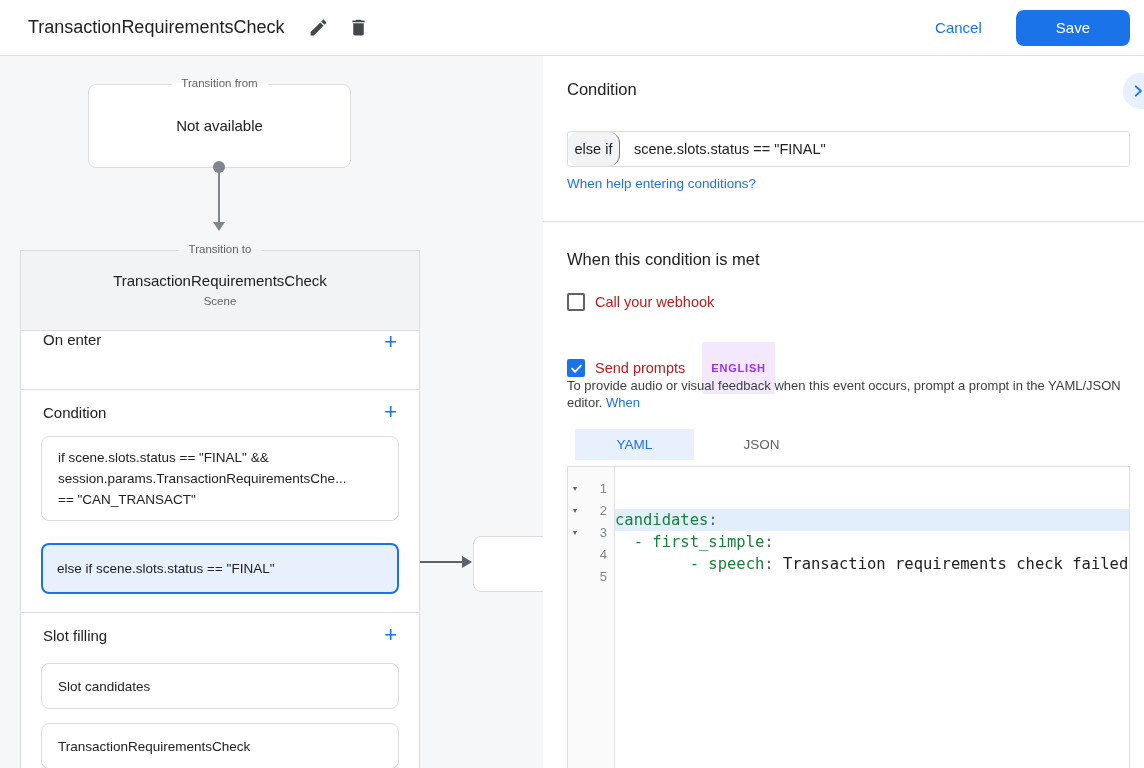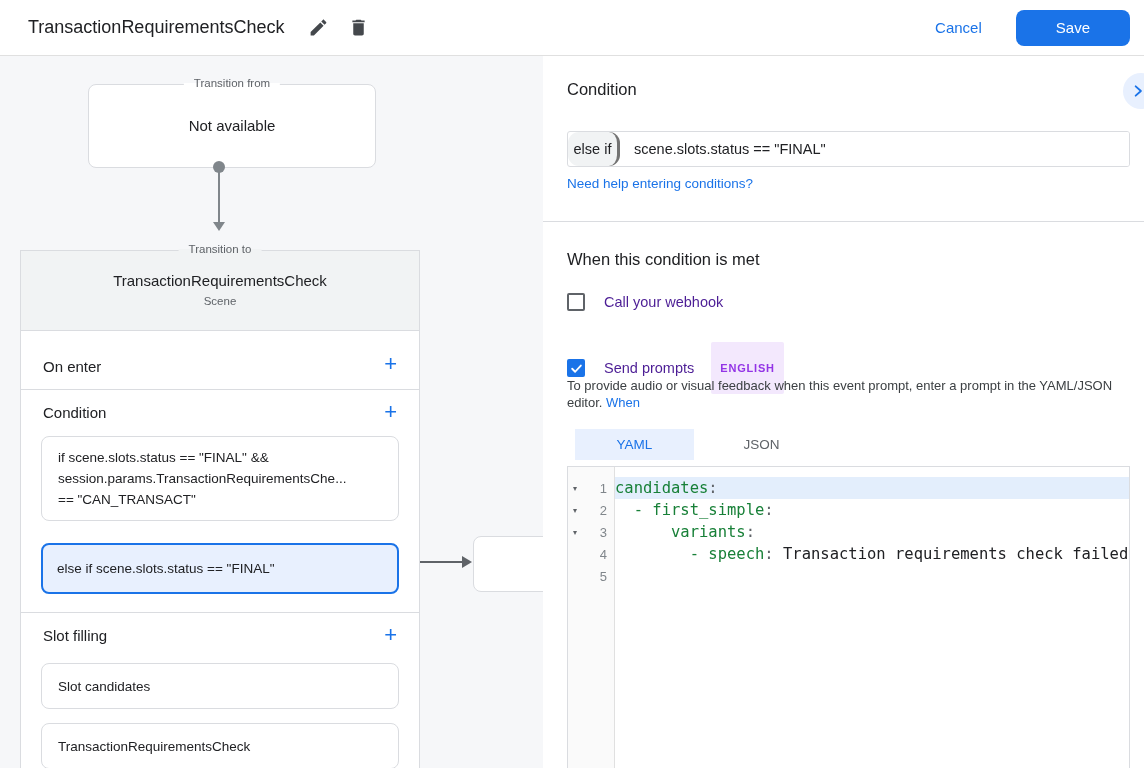--- a/index.html
+++ b/index.html
@@ -20,42 +20,42 @@
                 cursor:pointer; padding:8px 16px; font-family:inherit; }
   .save-btn { margin-left:18px; background:#1a73e8; color:#fff; border:none; border-radius:8px;
               font-size:15px; font-weight:500; padding:0 40px; height:36px; cursor:pointer; font-family:inherit; }
 
   
   .canvas { position:absolute; left:0; top:56px; width:543px; height:712px; background:#f6f7f9; z-index:1; }
 
   .flow-box { position:absolute; background:#fff; border:1px solid #dadce0; border-radius:8px; }
   .legend { position:absolute; top:-8px; left:50%; transform:translateX(-50%); font-size:11.5px;
             color:#5f6368; padding:0 10px; white-space:nowrap; }
-  .from-node { left:88px; top:28px; width:288px; height:84px; }
+  .from-node { left:88px; top:28px; width:263px; height:84px; }
   .from-node .legend { background:linear-gradient(#f6f7f9 50%, #ffffff 50%); }
   .from-content { text-align:center; margin-top:32px; font-size:15px; color:#202124; }
 
   .conn1-dot { position:absolute; left:213px; top:105px; width:12px; height:12px; border-radius:50%; background:#80868b; }
   .conn1-line { position:absolute; left:218px; top:114px; width:2px; height:54px; background:#80868b; }
   .conn1-arrow { position:absolute; left:213px; top:166px; width:0; height:0;
                  border-left:6px solid transparent; border-right:6px solid transparent; border-top:9px solid #80868b; }
 
   
   .scene-card { position:absolute; left:20px; top:194px; width:400px; height:530px;
                 background:#fff; border:1px solid #dadce0; }
   .scene-head { position:relative; height:80px; background:#f1f3f4; border-bottom:1px solid #dadce0; }
   .scene-head .legend { background:linear-gradient(#f6f7f9 50%, #f1f3f4 50%); }
   .scene-title { text-align:center; padding-top:21px; font-size:15px; color:#202124; }
   .scene-sub { text-align:center; padding-top:6px; font-size:11.5px; color:#5f6368; }
 
   .row-section { border-bottom:1px solid #dadce0; }
   .sec-head { display:flex; align-items:center; justify-content:space-between; height:44px; padding:0 22px; }
   .sec-label { font-size:15px; color:#202124; }
   .plus { color:#1a73e8; font-size:22px; font-weight:400; background:none; border:none; cursor:pointer; line-height:1; font-family:inherit; }
-  .onenter-row { height:59px; display:flex; align-items:flex-end; justify-content:space-between; padding:14px 22px;
+  .onenter-row { height:59px; display:flex; align-items:flex-start; justify-content:space-between; padding:0 22px;
                  border-bottom:1px solid #dadce0; }
 
   .cond-card { margin:2px 20px 0 20px; background:#fff; border:1px solid #dadce0; border-radius:8px;
                padding:10px 16px; font-size:13.5px; line-height:21px; color:#202124; cursor:pointer; }
   .cond-card.selected { margin-top:22px; background:#e8f0fe; border:2px solid #1a73e8;
                         padding:13px 14px; margin-bottom:18px; }
   .slot-card { margin:6px 20px 14px 20px; background:#fff; border:1px solid #dadce0; border-radius:8px;
                height:46px; display:flex; align-items:center; padding:0 16px; font-size:13.5px; cursor:pointer; }
 
   .conn2-dot { position:absolute; left:395px; top:500px; width:12px; height:12px; border-radius:50%; background:#5f6368; }
@@ -67,56 +67,56 @@
 
   
   .panel { position:absolute; left:543px; top:56px; width:601px; height:712px; background:#fff; z-index:5; }
   .panel-h { position:absolute; left:24px; top:24px; font-size:16.5px; font-weight:400; color:#202124; }
   .chev-btn { position:absolute; left:580px; top:17px; width:36px; height:36px; border-radius:50%;
               background:#e8f0fe; border:none; cursor:pointer; display:flex; align-items:center; padding-left:8px; }
   .chev-btn svg { stroke:#1a73e8; }
 
   .cond-input { position:absolute; left:24px; top:75px; width:563px; height:36px;
                 border:1px solid #dadce0; border-radius:3px; display:flex; align-items:stretch; overflow:hidden; }
-  .cond-prefix { width:52px; background:#f1f3f4; border-right:3px solid #737373; display:flex;
+  .cond-prefix { width:52px; background:#f1f3f4; border-right:1px solid #737373; display:flex;
                  align-items:center; justify-content:center; font-size:14.5px; color:#202124;border-radius:11px; }
   .cond-value { flex:1; border:none; outline:none; font-size:14.5px; color:#202124; padding:0 14px;
                 font-family:inherit; background:#fff; }
   .help-link { position:absolute; left:24px; top:120px; font-size:13.5px; color:#1a73e8;
                text-decoration:none; cursor:pointer; }
   .panel-divider { position:absolute; left:0; top:165px; width:601px; height:1px; background:#dadce0; }
 
   .when-h { position:absolute; left:24px; top:194px; font-size:16.5px; color:#202124; }
   .chk-row { position:absolute; left:24px; display:flex; align-items:center; }
   .chk-row-webhook { top:237px; }
   .chk-row-prompts { top:286px; }
   .chk { width:18px; height:18px; border:2px solid #5f6368; border-radius:2px; background:#fff; cursor:pointer; flex:none; }
   .chk.checked { background:#1a73e8; border-color:#1a73e8; display:flex; align-items:center; justify-content:center; }
-  .chk-label { margin-left:19px; font-size:14.5px; font-weight:500; color:#4c1d95; cursor:pointer; }
+  .chk-label { margin-left:10px; font-size:14.5px; font-weight:500; color:#b91c1c; cursor:pointer; }
   .lang-badge { margin-left:17px; background:#f3e8fd; color:#9334e6; font-size:11px; font-weight:700;
                 letter-spacing:0.8px; padding:20px 9px; border-radius:2px; }
 
   .desc { position:absolute; left:24px; top:321px; width:570px; font-size:13px; line-height:17px; color:#3c4043; }
   .desc .link { color:#1a73e8; cursor:pointer; }
 
   .tabs { position:absolute; left:24px; top:373px; display:flex; }
   .tab { width:119px; height:31px; display:flex; align-items:center; justify-content:center;
          font-size:13.5px; font-weight:500; color:#5f6368; cursor:pointer;margin-left:8px; }
   .tab.active { background:#e8f0fe; color:#1a73e8; }
 
   .editor { position:absolute; left:24px; top:410px; width:563px; height:370px;
             border:1px solid #dadce0; display:flex; background:#fff; overflow:hidden; }
   .gutter { width:47px; background:#fafafa; border-right:1px solid #e0e0e0; padding-top:10px; flex:none; }
   .g-row { height:22px; display:flex; align-items:center; }
   .g-fold { width:16px; padding-left:5px; font-size:8px; color:#5f6368; cursor:pointer; }
   .g-num { flex:1; text-align:right; padding-right:7px; font-size:13px; color:#80868b; }
   .code { flex:1; padding-top:10px; font-family:"DejaVu Sans Mono","Liberation Mono",monospace;
           font-size:15.5px; overflow:hidden; cursor:text; }
   .c-row { height:22px; line-height:22px; white-space:pre; }
-  .c-row.hl { background:#e3eefc; }
+  .c-row.hl { background:#e3eefc;margin-top:32px; }
   .t-key { color:#188038; }
   .t-punc { color:#5f6368; }
   .t-plain { color:#202124; }
 </style>
 </head>
 <body>
 
 <div class="app">
 
   <div class="header">
@@ -204,21 +204,21 @@
         <svg width="14" height="14" viewBox="0 0 24 24" fill="none" stroke-width="3.2" stroke-linecap="round" stroke-linejoin="round">
             <polyline points="8,4 17,12 8,20"></polyline>
           </svg>
       </span>
     </button>
 
     <div class="cond-input">
       <div class="cond-prefix">else if</div>
       <input class="cond-value" type="text" value="scene.slots.status == &quot;FINAL&quot;" style="">
     </div>
-    <a class="help-link">Need help entering conditions?</a>
+    <a class="help-link">When help entering conditions?</a>
 
     <div class="panel-divider"></div>
 
     <div class="when-h">When this condition is met</div>
 
     <div class="chk-row chk-row-webhook">
       <div class="chk"></div>
       <span class="chk-label">Call your webhook</span>
     </div>
 
@@ -228,21 +228,21 @@
           <svg width="13" height="13" viewBox="0 0 24 24" fill="none" stroke="#fff" stroke-width="3.4" stroke-linecap="round" stroke-linejoin="round">
               <polyline points="4,12.5 9.5,18 20,6.5"></polyline>
             </svg>
         </span>
       </div>
       <span class="chk-label">Send prompts</span>
       <span class="lang-badge">ENGLISH</span>
     </div>
 
     <div class="desc">
-      <div><span>To provide audio or visual feedback when this event prompt, enter a prompt in the YAML/JSON</span></div>
+      <div><span>To provide audio or visual feedback when this event occurs, prompt a prompt in the YAML/JSON</span></div>
       <div><span>editor.</span> <span class="link">When</span></div>
     </div>
 
     <div class="tabs">
       <div class="tab active">YAML</div>
       <div class="tab">JSON</div>
     </div>
 
     <div class="editor">
       <div class="gutter">
@@ -263,20 +263,19 @@
             <span class="g-num">4</span>
           </div>
         <div class="g-row">
             <span class="g-fold"></span>
             <span class="g-num">5</span>
           </div>
       </div>
       <div class="code">
         <div class="c-row hl"><span class="t-key">candidates</span><span class="t-punc">:</span><span class="t-plain"></span></div>
         <div class="c-row"><span class="t-key">  - first_simple</span><span class="t-punc">:</span><span class="t-plain"></span></div>
-        <div class="c-row"><span class="t-key">      variants</span><span class="t-punc">:</span><span class="t-plain"></span></div>
         <div class="c-row"><span class="t-key">        - speech</span><span class="t-punc">: </span><span class="t-plain">Transaction requirements check failed</span></div>
         <div class="c-row"><span class="t-key"></span><span class="t-punc"></span><span class="t-plain"></span></div>
       </div>
     </div>
   </div>
 
 </div>
 
 </body></html>

